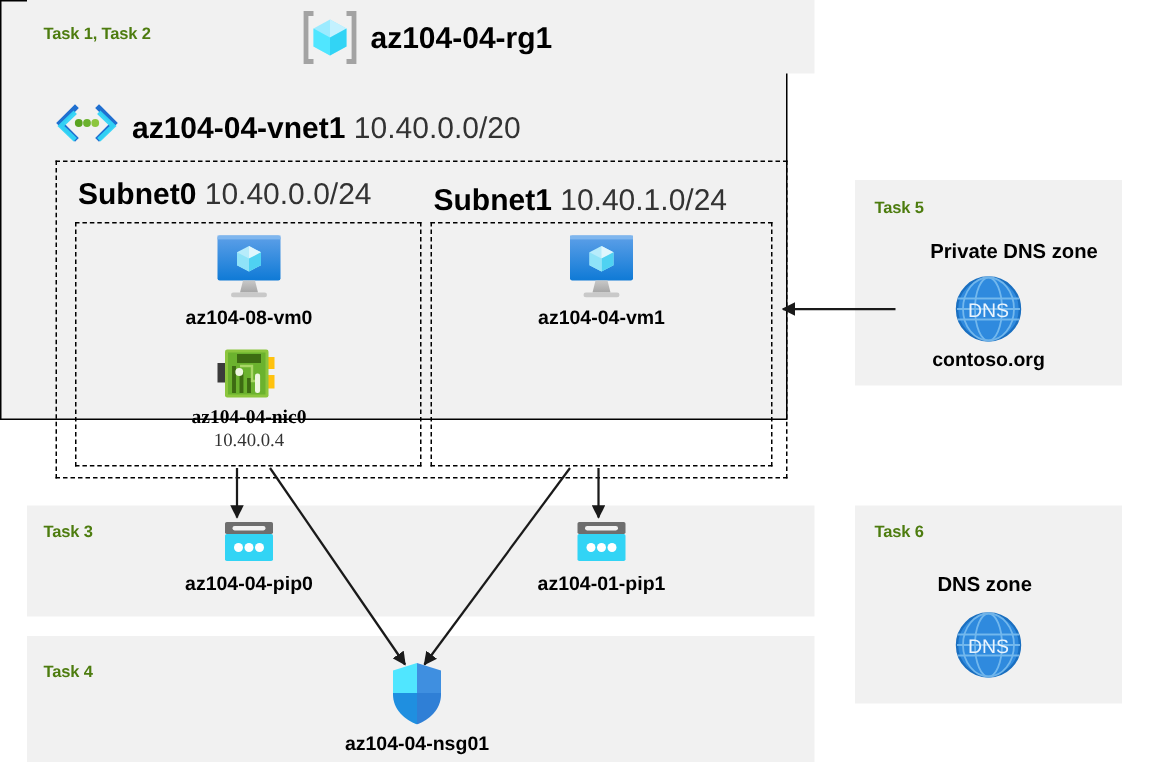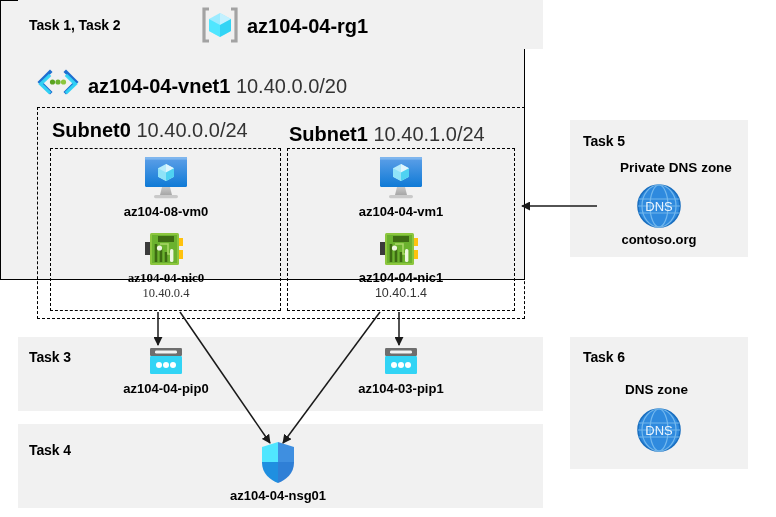--- a/index.html
+++ b/index.html
@@ -11,23 +11,23 @@
   }
   #stage { position: relative; width: 776px; height: 517px; background: #ffffff; }
 
   
   .panel { position: absolute; background: #f1f1f1; }
   .outlined { border: 1.6px solid #000000; background: #f1f1f1; }
   .dashed { position: absolute; border: 1.6px dashed #000000; background: transparent; }
 
   .task-label {
     position: absolute;
-    color: #000000;
+    color: #4d7c0f;
     font-weight: bold;
-    font-size: 14px;
+    font-size: 11px;
     letter-spacing: -0.1px;
     white-space: nowrap;
   }
 
   .hdr { position: absolute; white-space: nowrap; font-size: 20px; color: #111; }
   .hdr b { font-weight: bold; color: #000; }
   .hdr .plain { font-weight: normal; color: #333; text-align: right; }
 
   .node { position: absolute; text-align: center; white-space: nowrap; }
   .node .cap {
@@ -160,36 +160,20 @@
       <polygon points="28,9 36,13.2 36,21.8 28,26 20,21.8 20,13.2" fill="#b7ecfb"></polygon>
       <polygon points="28,9 36,13.2 28,17.4" fill="#dff6fd"></polygon>
       <polygon points="28,17.4 36,13.2 36,21.8 28,26" fill="#4fd2f2"></polygon>
       <polygon points="28,17.4 20,13.2 20,21.8 28,26" fill="#8fe3f8"></polygon>
       <path d="M24,32 L32,32 L34,40 L22,40 Z" fill="url(#vmst1)"></path>
       <rect x="16" y="40" width="24" height="3.2" rx="1.6" fill="#c9c9c9"></rect>
     </svg>
     <div class="cap" style="margin-top:3px;">az104-04-vm1</div>
   </div>
 
-  <div class="node" style="left:341px; top:230px; width:120px;">
-    <svg class="icon" width="46" height="38" viewBox="0 0 46 38">
-      <rect x="32" y="8" width="8" height="8" fill="#ffc20e"></rect>
-      <rect x="32" y="20" width="8" height="9" fill="#ffc20e"></rect>
-      <rect x="2" y="12" width="7" height="13" fill="#3b3b3b"></rect>
-      <rect x="7" y="3" width="29" height="32" rx="1.5" fill="#8cc63e"></rect>
-      <rect x="9" y="5" width="25" height="28" fill="#6bb22e"></rect>
-      <rect x="15" y="6" width="16" height="6" fill="#3d6b12"></rect>
-      <path d="M13,14 L13,32 M18,18 L18,32 M23,22 L23,32" stroke="#3d6b12" stroke-width="2.6" fill="none"></path>
-      <path d="M17,14 L25,14 L25,24 L29,24" stroke="#a9d766" stroke-width="1.6" fill="none"></path>
-      <circle cx="16.5" cy="18" r="2.6" fill="#eef6e1"></circle>
-      <rect x="27" y="19" width="3.4" height="13" rx="1.5" fill="#eef6e1"></rect>
-    </svg>
-    <div class="cap" style="margin-top:2px;">az104-04-nic1</div>
-    <div class="sub">10.40.1.4</div>
-  </div>
 
   <div class="panel" style="left:18px; top:337px; width:525px; height:74px;"></div>
 
   <div class="task-label" style="left:29px; top:349px;">Task 3</div>
 
   <div class="node" style="left:106px; top:346px; width:120px;">
     <svg class="icon" width="40" height="32" viewBox="0 0 40 32">
       <rect x="4" y="2" width="32" height="8" rx="1.2" fill="#6e6e6e"></rect>
       <rect x="9" y="4.6" width="22" height="3" rx="1.4" fill="#f2f2f2"></rect>
       <rect x="4" y="10" width="32" height="18" rx="1.2" fill="#32d4f5"></rect>
@@ -202,21 +186,21 @@
 
   <div class="node" style="left:341px; top:346px; width:120px;">
     <svg class="icon" width="40" height="32" viewBox="0 0 40 32">
       <rect x="4" y="2" width="32" height="8" rx="1.2" fill="#6e6e6e"></rect>
       <rect x="9" y="4.6" width="22" height="3" rx="1.4" fill="#f2f2f2"></rect>
       <rect x="4" y="10" width="32" height="18" rx="1.2" fill="#32d4f5"></rect>
       <circle cx="13" cy="19" r="3" fill="#ffffff"></circle>
       <circle cx="20" cy="19" r="3" fill="#ffffff"></circle>
       <circle cx="27" cy="19" r="3" fill="#ffffff"></circle>
     </svg>
-    <div class="cap" style="margin-top:3px;">az104-03-pip1</div>
+    <div class="cap" style="margin-top:3px;">az104-01-pip1</div>
   </div>
 
   <div class="panel" style="left:18px; top:424px; width:525px; height:84px;"></div>
 
   <div class="task-label" style="left:29px; top:442px;">Task 4</div>
 
   <div class="node" style="left:218px; top:441px; width:120px;">
     <svg class="icon" width="38" height="44" viewBox="0 0 38 44">
       <defs>
         <clipPath id="shclip">

